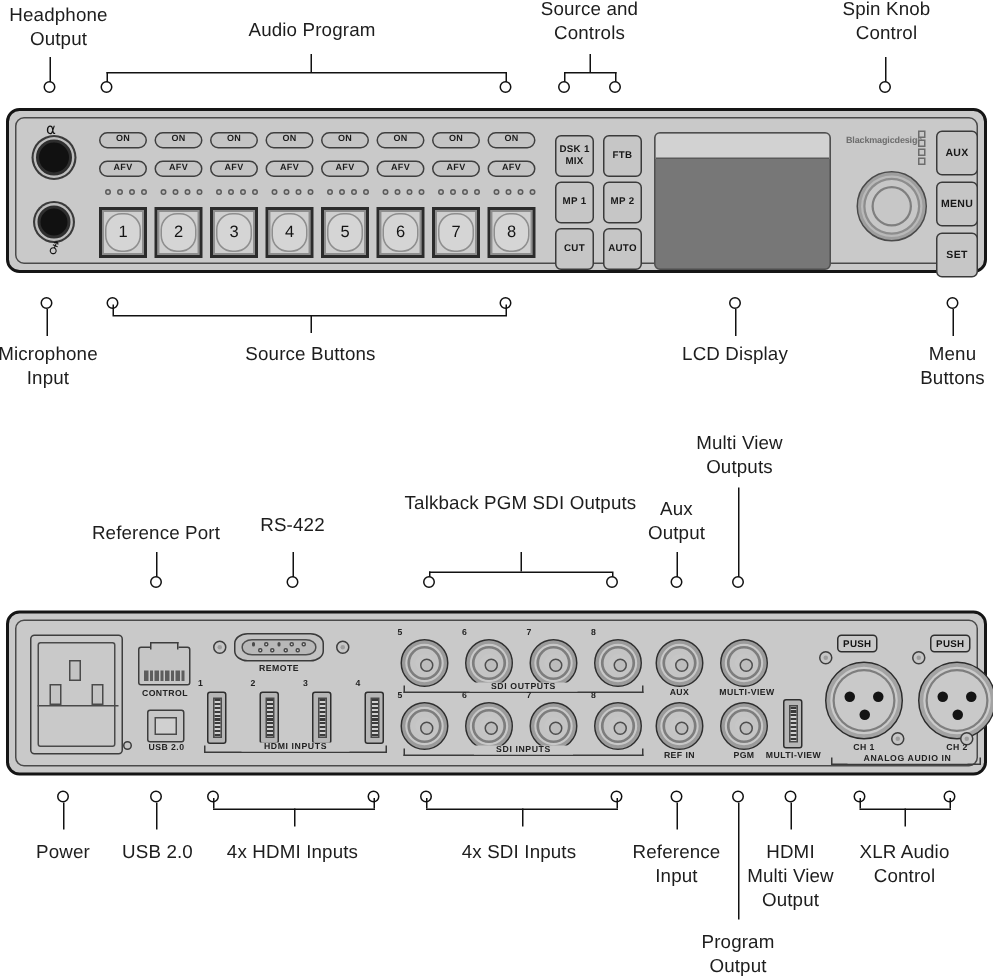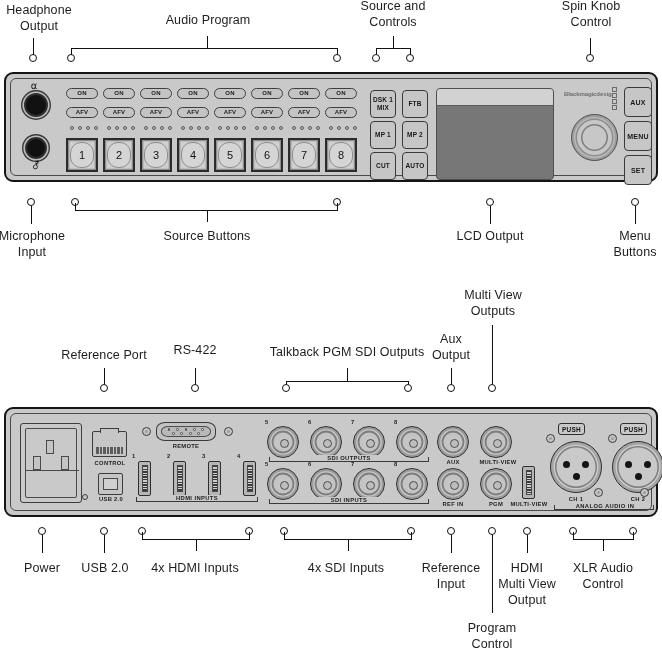--- a/index.html
+++ b/index.html
@@ -509,27 +509,27 @@
 
   <div class="dot" style="left:486px; top:198px;"></div>
   <div class="vline" style="left:490px; top:206px; height:18px;"></div>
 
   <div class="dot" style="left:631px; top:198px;"></div>
   <div class="vline" style="left:635px; top:206px; height:18px;"></div>
 
   <div class="callout" style="left:-9px; top:228px; width:82px;">Microphone
 Input</div>
   <div class="callout" style="left:142px; top:228px; width:130px;">Source Buttons</div>
-  <div class="callout" style="left:446px; top:228px; width:88px;">LCD Output</div>
+  <div class="callout" style="left:446px; top:228px; width:88px;">LCD Display</div>
   <div class="callout" style="left:598px; top:228px; width:74px;">Menu
 Buttons</div>
 
   <div class="callout" style="left:49px; top:347px; width:110px;">Reference Port</div>
   <div class="callout" style="left:155px; top:342px; width:80px;">RS-422</div>
-  <div class="callout" style="left:267px; top:344px; width:160px;">Talkback PGM SDI Outputs</div>
+  <div class="callout" style="left:267px; top:327px; width:160px;">Talkback PGM SDI Outputs</div>
   <div class="callout" style="left:419px; top:331px; width:64px;">Aux
 Output</div>
   <div class="callout" style="left:450px; top:287px; width:86px;">Multi View
 Outputs</div>
 
   <div class="vline" style="left:104px; top:368px; height:17px;"></div>
   <div class="dot" style="left:100px; top:384px;"></div>
 
   <div class="vline" style="left:195px; top:368px; height:17px;"></div>
   <div class="dot" style="left:191px; top:384px;"></div>
@@ -704,20 +704,20 @@
   <div class="hline" style="left:573px; top:539px; width:61px;"></div>
   <div class="vline" style="left:603px; top:539px; height:12px;"></div>
 
   <div class="callout" style="left:8px; top:560px; width:68px;">Power</div>
   <div class="callout" style="left:74px; top:560px; width:62px;">USB 2.0</div>
   <div class="callout" style="left:137px; top:560px; width:116px;">4x HDMI Inputs</div>
   <div class="callout" style="left:294px; top:560px; width:104px;">4x SDI Inputs</div>
   <div class="callout" style="left:414px; top:560px; width:74px;">Reference
 Input</div>
   <div class="callout" style="left:456px; top:620px; width:72px;">Program
-Control</div>
+Output</div>
   <div class="callout" style="left:489px; top:560px; width:76px;">HDMI
 Multi View
 Output</div>
   <div class="callout" style="left:562px; top:560px; width:82px;">XLR Audio
 Control</div>
 
 </div>
 
 </body></html>

